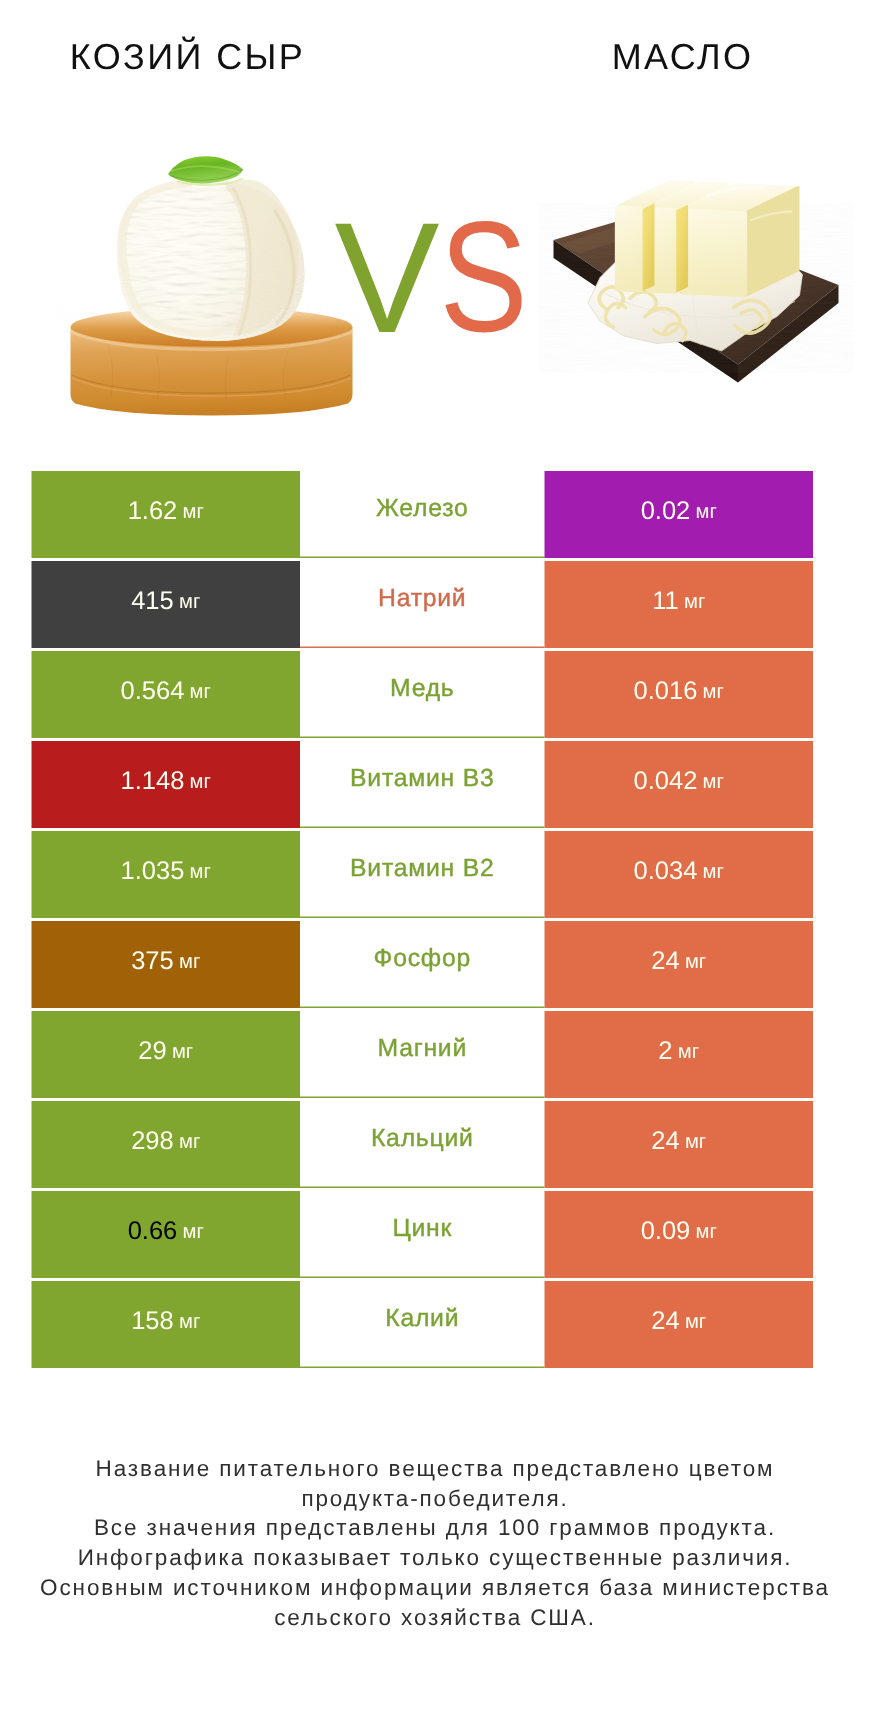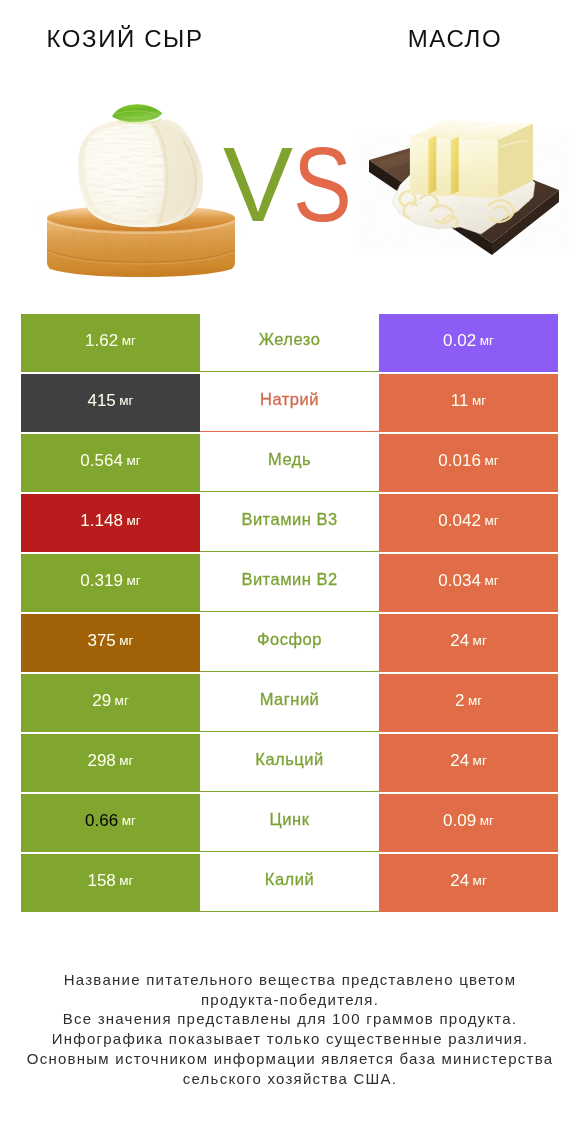--- a/index.html
+++ b/index.html
@@ -14,21 +14,21 @@
 
   
   .hero{position:absolute;top:0;left:0;width:580px;height:300px;}
   .vs{position:absolute;left:0;top:0;width:580px;height:300px;}
 
   
   .table{position:absolute;left:21px;top:314px;width:537px;}
   .row{position:relative;height:58px;margin-bottom:2px;display:flex;}
   .cell{display:flex;align-items:center;justify-content:center;box-sizing:border-box;}
   .cl{width:179px;}
-  .cm{width:179px;}
+  .cm{width:163px;}
   .cr{width:179px;}
   .val{color:#ffffff;font-size:17px;line-height:17px;position:relative;top:-3px;}
   .unit{font-size:13.5px;margin-left:3.5px;}
   .name{font-size:16.5px;font-weight:400;letter-spacing:0.5px;position:relative;top:-3px;-webkit-text-stroke:0.28px currentColor;}
 
   
   .footer{position:absolute;left:0;top:970px;width:580px;text-align:center;font-size:15px;color:#2f2f2f;line-height:19.7px;letter-spacing:1.25px;}
 </style>
 </head>
 <body>
@@ -215,21 +215,21 @@
 
   <div class="table" id="table">
       <div class="row">
         <div class="cell cl" style="background:#80a62f">
           <span class="val" style="color:#fffff2">1.62</span>
           <span class="val unit" style="color:#fffff2">мг</span>
         </div>
         <div class="cell cm" style="border-bottom:1px solid #80a62f">
           <span class="name" style="color:#7ba233">Железо</span>
         </div>
-        <div class="cell cr" style="background:#8b5cf6">
+        <div class="cell cr" style="background:#a21caf">
           <span class="val" style="color:#fffff2">0.02</span>
           <span class="val unit" style="color:#fffff2">мг</span>
         </div>
       </div>
       <div class="row">
         <div class="cell cl" style="background:#404040">
           <span class="val" style="color:#fffff2">415</span>
           <span class="val unit" style="color:#fffff2">мг</span>
         </div>
         <div class="cell cm" style="border-bottom:1px solid #e06d48">
@@ -261,21 +261,21 @@
         <div class="cell cm" style="border-bottom:1px solid #80a62f">
           <span class="name" style="color:#7ba233">Витамин B3</span>
         </div>
         <div class="cell cr" style="background:#e06d48">
           <span class="val" style="color:#fffff2">0.042</span>
           <span class="val unit" style="color:#fffff2">мг</span>
         </div>
       </div>
       <div class="row">
         <div class="cell cl" style="background:#80a62f">
-          <span class="val" style="color:#fffff2">0.319</span>
+          <span class="val" style="color:#fffff2">1.035</span>
           <span class="val unit" style="color:#fffff2">мг</span>
         </div>
         <div class="cell cm" style="border-bottom:1px solid #80a62f">
           <span class="name" style="color:#7ba233">Витамин B2</span>
         </div>
         <div class="cell cr" style="background:#e06d48">
           <span class="val" style="color:#fffff2">0.034</span>
           <span class="val unit" style="color:#fffff2">мг</span>
         </div>
       </div>

